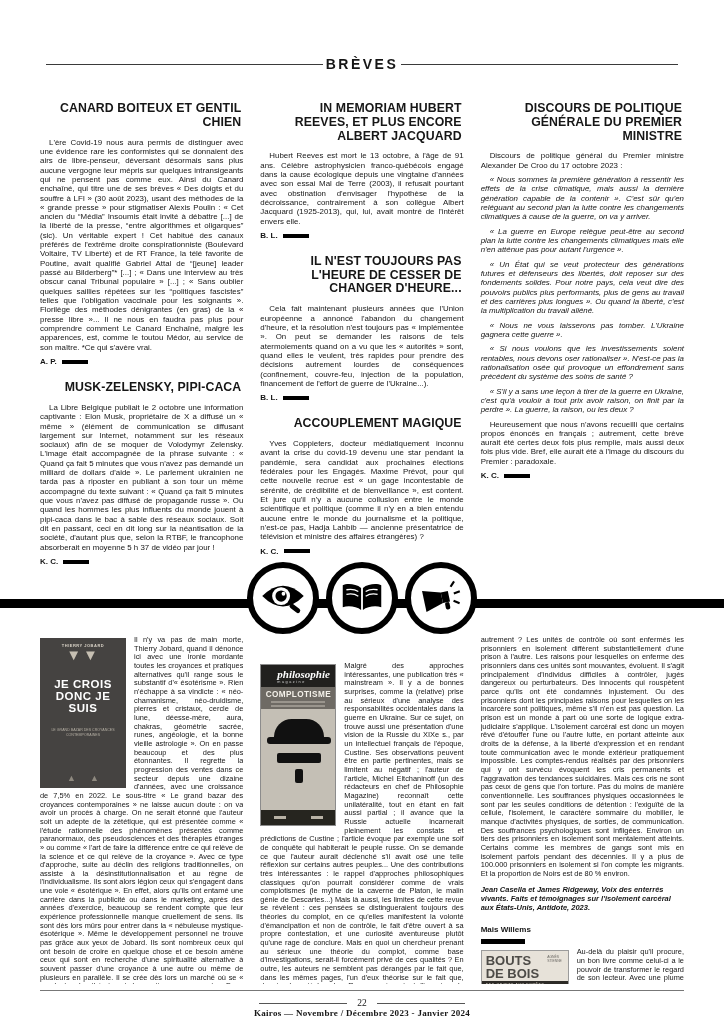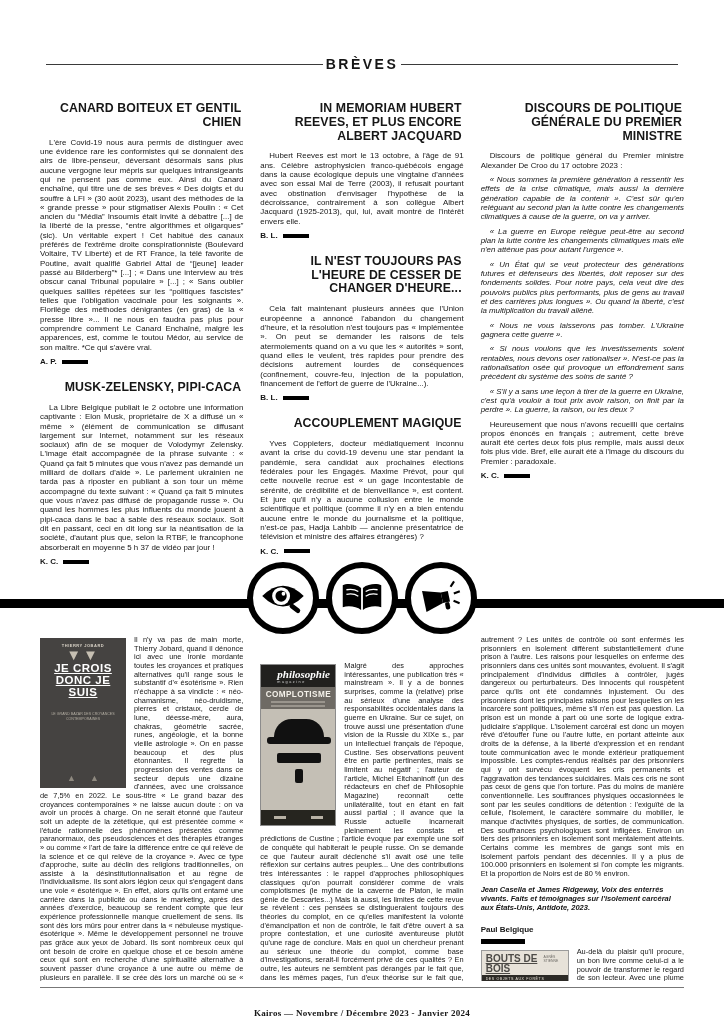--- a/index.html
+++ b/index.html
@@ -41,21 +41,21 @@
   .ref{font-size:7.5px;font-weight:bold;font-style:italic;margin:7px 0 4px;line-height:1.2;}
   .sig-block{margin:6px 0 4px;}
   .sig-block .nm{font-weight:bold;font-size:8px;}
   .sig-block .bar{width:44px;height:5px;background:#000;margin-top:3px;}
   
   .cover{float:left;margin:2px 8px 3px 0;box-sizing:border-box;}
   .cov-jobard{width:86px;height:150px;background:#454341;color:#fff;text-align:center;
     display:flex;flex-direction:column;align-items:center;padding:5px 3px;box-sizing:border-box;}
   .cov-jobard .auth{font-size:4px;font-weight:bold;letter-spacing:.5px;color:#d8d2c6;}
   .cov-jobard .tris{color:#c6bfb2;font-size:15px;line-height:.9;letter-spacing:2px;}
-  .cov-jobard .ttl{font-size:11.5px;font-weight:bold;line-height:1.05;margin-top:0;letter-spacing:.5px;text-decoration:underline;}
+  .cov-jobard .ttl{font-size:11.5px;font-weight:bold;line-height:1.05;margin-top:16px;letter-spacing:.5px;}
   .cov-jobard .sub{font-size:3.6px;color:#b5afa4;margin-top:14px;line-height:1.4;}
   .cov-jobard .tris-b{margin-top:auto;color:#8e897f;font-size:9px;letter-spacing:14px;padding-left:14px;}
   .cov-philo{width:76px;height:162px;background:#cfcac1;border:1px solid #8c8c8c;
     display:flex;flex-direction:column;overflow:hidden;}
   .cov-philo .mast{background:#21201e;color:#fff;padding:4px 16px 3px;}
   .cov-philo .mast .m1{font-family:"Liberation Serif","DejaVu Serif",serif;font-style:italic;
     font-weight:bold;font-size:11px;line-height:1;}
   .cov-philo .mast .m2{font-size:3.8px;letter-spacing:1.5px;color:#cfcfcf;}
   .cov-philo .ttlzone{background:#6e6a64;text-align:center;padding:3px 0 2px;}
   .cov-philo .ttl{color:#f4f1ea;font-weight:bold;font-size:8.2px;letter-spacing:.4px;}
@@ -64,35 +64,35 @@
   .hat-top{position:absolute;left:13px;top:10px;width:50px;height:20px;background:#111;
     border-radius:24px 24px 3px 3px;}
   .hat-brim{position:absolute;left:6px;top:28px;width:64px;height:7px;background:#111;border-radius:3px;}
   .shades{position:absolute;left:16px;top:44px;width:44px;height:10px;background:#111;border-radius:2px;}
   .chin{position:absolute;left:34px;top:60px;width:8px;height:14px;background:#111;border-radius:2px;}
   .cov-philo .foot{background:#26251f;height:15px;display:flex;align-items:center;justify-content:space-around;}
   .cov-philo .foot i{display:block;width:12px;height:3px;background:#b9b3a6;}
   .cov-bois{width:88px;height:112px;background:#e7e2d9;border:1px solid #9b9b9b;
     display:flex;flex-direction:column;box-sizing:border-box;}
   .cov-bois .toprow{display:flex;justify-content:space-between;padding:3px 4px 1px;}
-  .cov-bois .ttl{font-size:10px;font-weight:bold;color:#4d4b47;line-height:1;text-decoration:underline;}
+  .cov-bois .ttl{font-size:13px;font-weight:bold;color:#4d4b47;line-height:1;}
   .cov-bois .auth{font-size:3.4px;color:#6b6964;margin-top:1px;}
   .cov-bois .stripe{background:#2c2a26;color:#e8e3d8;font-size:3.6px;letter-spacing:.6px;
     padding:1.5px 4px;}
   .cov-bois .photo{flex:1;margin:4px 5px 5px;background:#a9a29a;position:relative;}
   .cov-bois .crate{position:absolute;left:10px;top:8px;right:10px;bottom:8px;background:#87817a;
     border:2px solid #6e6862;}
   
   .footer{position:absolute;left:0;right:0;bottom:6px;background:#fff;padding:6px 40px 0;}
   .footer-topline{height:1px;background:#777;margin-bottom:7px;}
   .pageno-row{display:flex;align-items:center;justify-content:center;gap:10px;}
   .pageno-rule{width:88px;height:1px;background:#555;}
   .pageno{font-family:"Liberation Serif","DejaVu Serif",serif;font-size:9.5px;}
   .credit{font-family:"Liberation Serif","DejaVu Serif",serif;font-weight:bold;font-size:9px;
-    text-align:center;margin-top:20px;letter-spacing:.3px;}
+    text-align:center;margin-top:0;letter-spacing:.3px;}
 </style>
 </head>
 <body>
 
 <div class="page">
 
   <div class="hdr">
     <div class="hdr-rule"></div>
     <div class="hdr-title">BRÈVES</div>
     <div class="hdr-rule"></div>
@@ -230,21 +230,21 @@
         </div>
 
     </div>
 
     <div class="bot-col">
       <div class="bot-txt">
           <p>autrement ? Les unités de contrôle où sont enfermés les prisonniers en isolement diffèrent substantiellement d'une prison à l'autre. Les raisons pour lesquelles on enferme des prisonniers dans ces unités sont mouvantes, évoluent. Il s'agit principalement d'individus difficiles à contrôler, jugés dangereux ou perturbateurs. Des innocents qui rouspètent parce qu'ils ont été condamnés injustement. Ou des prisonniers dont les principales raisons pour lesquelles on les incarcère sont politiques, même s'il n'en est pas question. La prison est un monde à part où une sorte de logique extra-judiciaire s'applique. L'isolement carcéral est donc un moyen rêvé d'étouffer l'une ou l'autre lutte, en portant atteinte aux droits de la défense, à la liberté d'expression et en rendant toute communication avec le monde extérieur pratiquement impossible. Les comptes-rendus réalisés par des prisonniers qui y ont survécu évoquent les cris permanents et l'aggravation des tendances suicidaires. Mais ces cris ne sont pas ceux de gens que l'on torture. Pas du moins de manière conventionnelle. Les souffrances physiques occasionnées le sont par les seules conditions de détention : l'exiguïté de la cellule, l'isolement, le caractère sommaire du mobilier, le manque d'activités physiques, de sorties, de communication. Des souffrances psychologiques sont infligées. Environ un tiers des prisonniers en isolement sont mentalement atteints. Certains comme les membres de gangs sont mis en isolement parfois pendant des décennies. Il y a plus de 100.000 prisonniers en isolement si l'on compte les migrants. Et la proportion de Noirs est de 80 % environ.</p>
         </div>
       <div class="ref">Jean Casella et James Ridgeway, Voix des enterrés vivants. Faits et témoignages sur l'isolement carcéral aux États-Unis, Antidote, 2023.</div>
       <div class="sig-block">
-        <span class="nm">Paul Belgique</span>
+        <span class="nm">Mais Willems</span>
         <div class="bar"></div>
       </div>
       <div class="cover cov-bois">
         <div class="toprow">
           <div class="ttl">BOUTS DE BOIS</div>
           <div class="auth">AGNÈS STIENNE</div>
         </div>
         <div class="stripe">DES OBJETS AUX FORÊTS</div>
         <div class="photo">
           <div class="crate">
@@ -255,16 +255,21 @@
         </div>
       </div>
       <div class="bot-txt">
           <p>Au-delà du plaisir qu'il procure, un bon livre comme celui-ci a le pouvoir de transformer le regard de son lecteur. Avec une plume subtile, Agnès Stienne nous apprend à regarder autrement le bois et ses multiples usages, lesquels façonnent le monde qui nous entoure, ainsi du modeste bois à cagette que l'on jette aussitôt après usage (cageots pour fruits et légumes, bourriches pour huîtres, boîtes à camembert...). Il est issu de la « populiculture », c'est-à-dire de plantations de peupliers élevés de manière industrielle, lesquelles couvrent plus de 200.000 hectares en France. Taillés et élagués pour les mener en fûts, des troncs sans branches, ces arbres n'ont pas le temps de développer leur potentiel écologique car ils sont coupés vers 20 ans pour la fabrication d'emballages. Anecdotique ? Non, car en même temps, on délaisse la culture en taillis, le long des berges, de ces</p>
         </div>
     </div>
   </div>
 
   <div class="footer">
     <div class="footer-topline"></div>
+    <div class="pageno-row">
+      <div class="pageno-rule"></div>
+      <div class="pageno">22</div>
+      <div class="pageno-rule"></div>
+    </div>
     <div class="credit">Kairos — Novembre / Décembre 2023 - Janvier 2024</div>
   </div>
 
 </div>
 
 </body></html>

